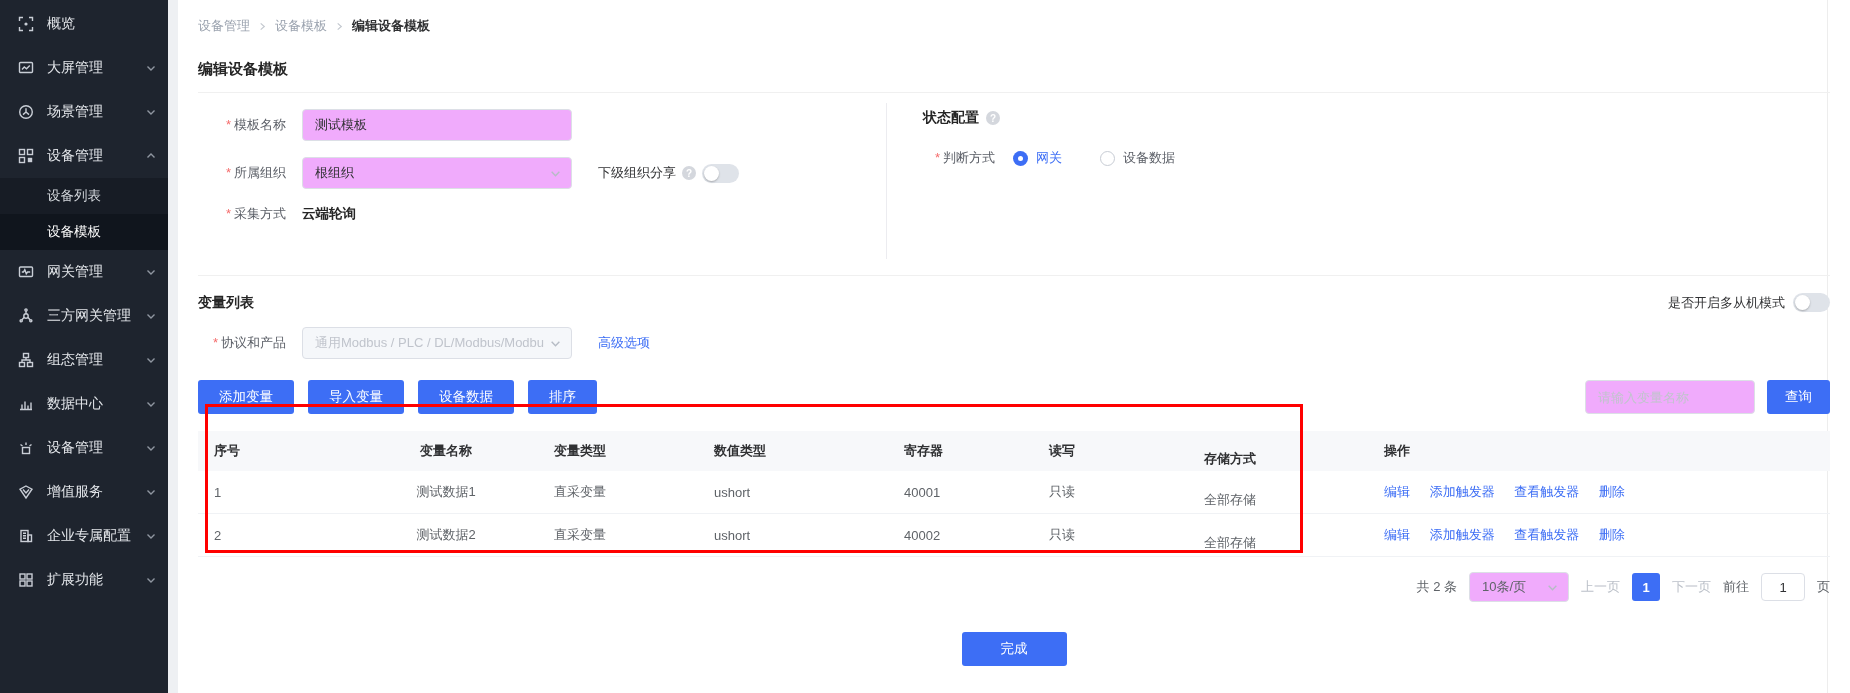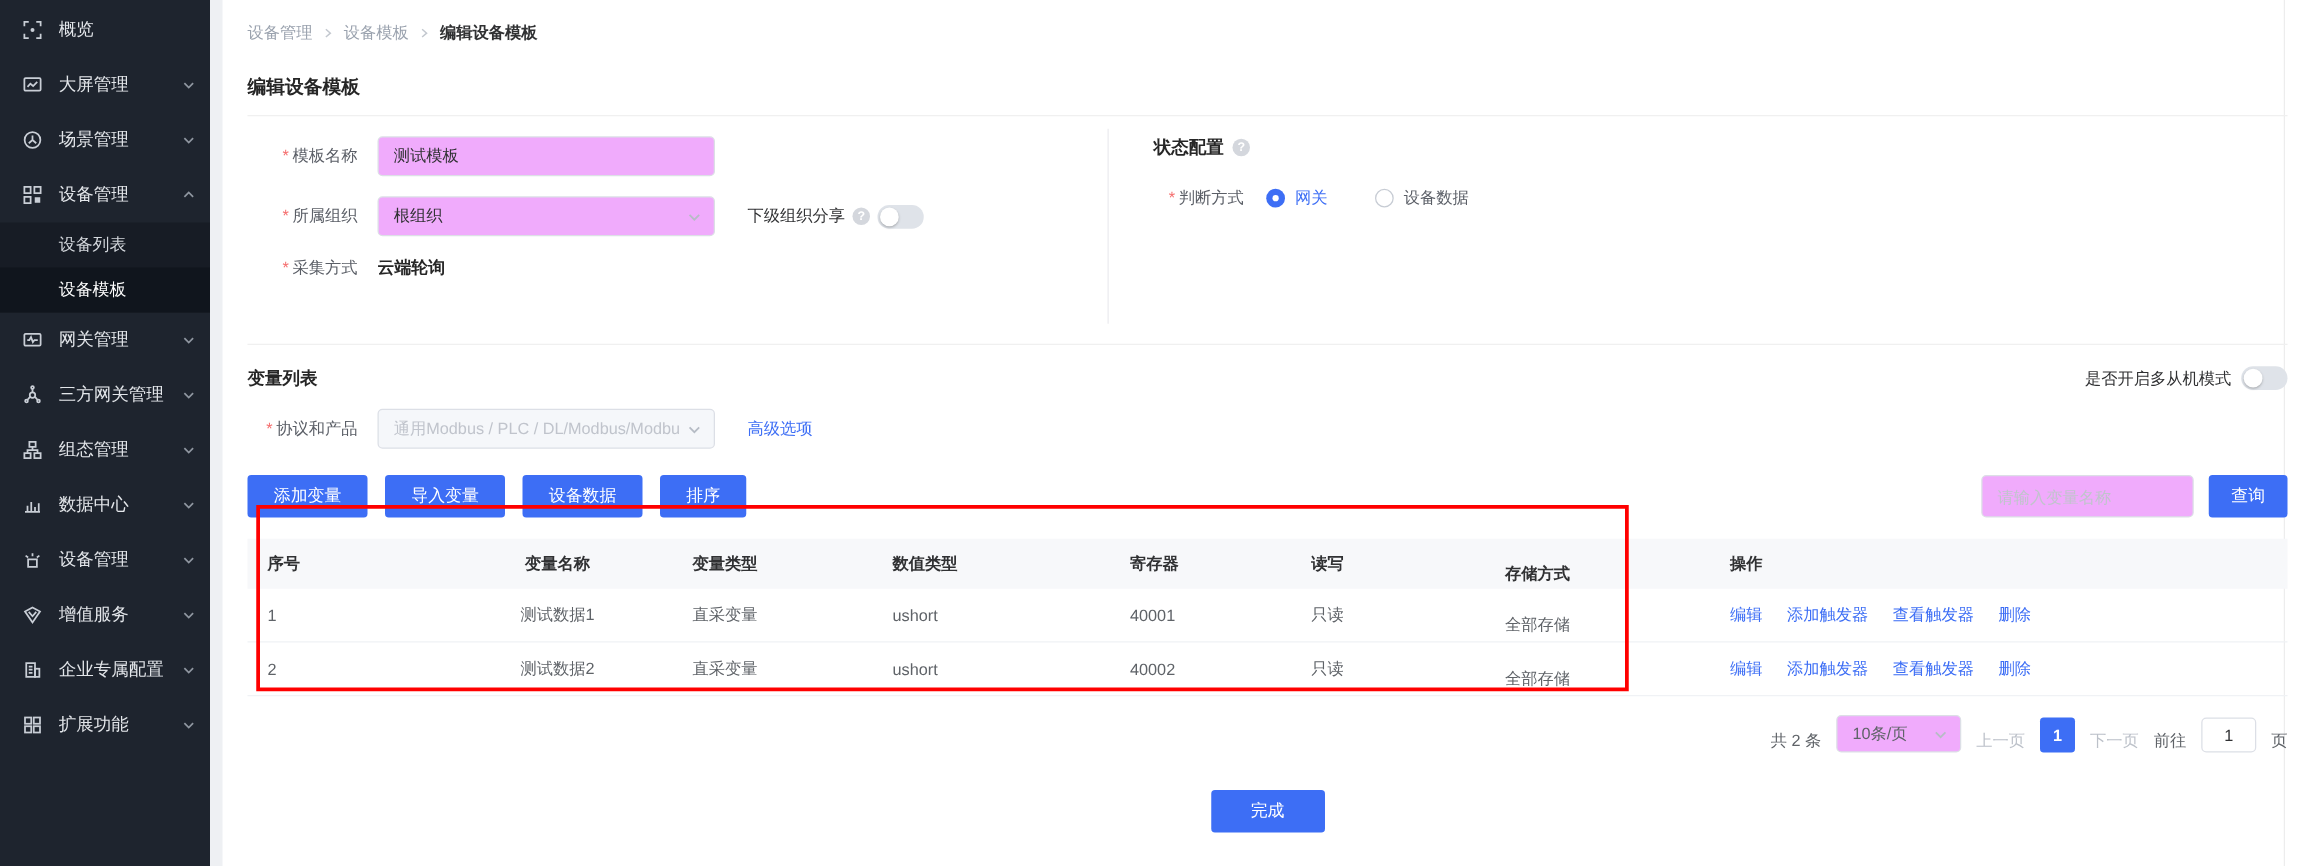--- a/index.html
+++ b/index.html
@@ -78,28 +78,28 @@
   .table{margin-top:17px;font-size:13px;position:relative;}
   .thead{display:flex;background:#f7f8fa;height:40px;align-items:center;color:#303133;font-weight:bold;}
   .tr{display:flex;height:43px;align-items:center;border-bottom:1px solid #f0f2f5;color:#5f6368;}
   .td,.th{padding-left:16px;white-space:nowrap;overflow:hidden;}
   .c1{width:140px;}.c2{width:200px;text-align:center;}.c3{width:160px;}.c4{width:190px;}.c5{width:145px;}.c6{width:155px;}.c7{width:180px;margin-top:16px;}.c8{flex:1;}
   .actions .link{margin-right:16px;}
 
   .red-annotation{position:absolute;left:27px;top:404px;width:1098px;height:149px;border:3px solid var(--annotation);pointer-events:none;z-index:6;}
 
   
-  .pagination{display:flex;align-items:flex-end;justify-content:flex-end;margin-top:15px;font-size:13px;color:#5f6368;gap:12px;}
+  .pagination{display:flex;align-items:center;justify-content:flex-end;margin-top:15px;font-size:13px;color:#5f6368;gap:12px;}
   .page-size{width:100px;height:30px;color:#5f6368;}
   .page-btn{color:#bcc1c9;cursor:default;}
   .page-num{width:28px;height:28px;background:var(--accent);color:#fff;display:flex;align-items:center;justify-content:center;border-radius:3px;font-weight:bold;cursor:pointer;}
   .goto-input{width:44px;height:28px;border:1px solid #dcdfe6;border-radius:4px;text-align:center;font-size:13px;color:#303133;outline:none;}
 
   .done-row{display:flex;justify-content:center;margin-top:30px;}
-  .btn-done{margin-right:0;width:91px;}
+  .btn-done{margin-right:0;width:105px;}
   svg{display:block;}
 </style>
 </head>
 <body>
 
 <div class="app">
 
   <aside class="sidebar">
 
     <div class="menu-item">

